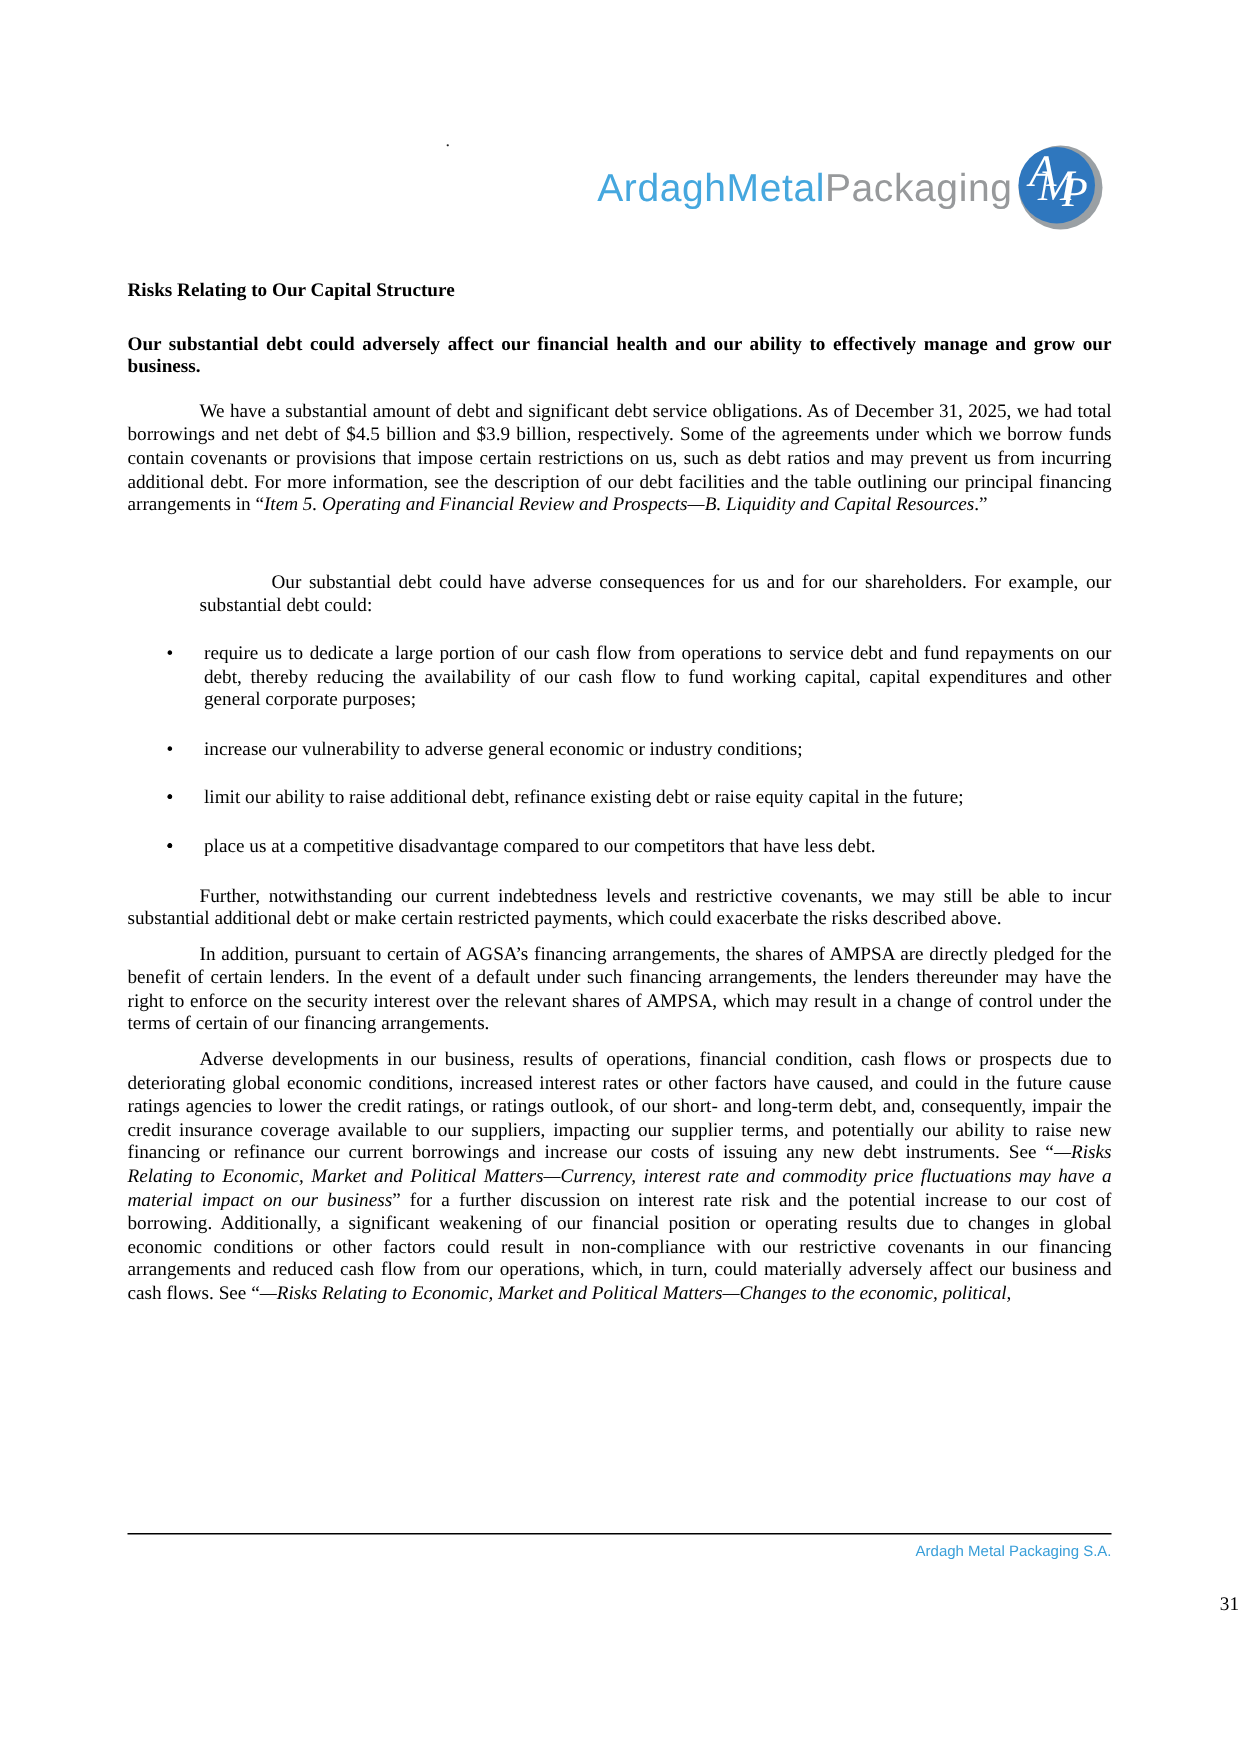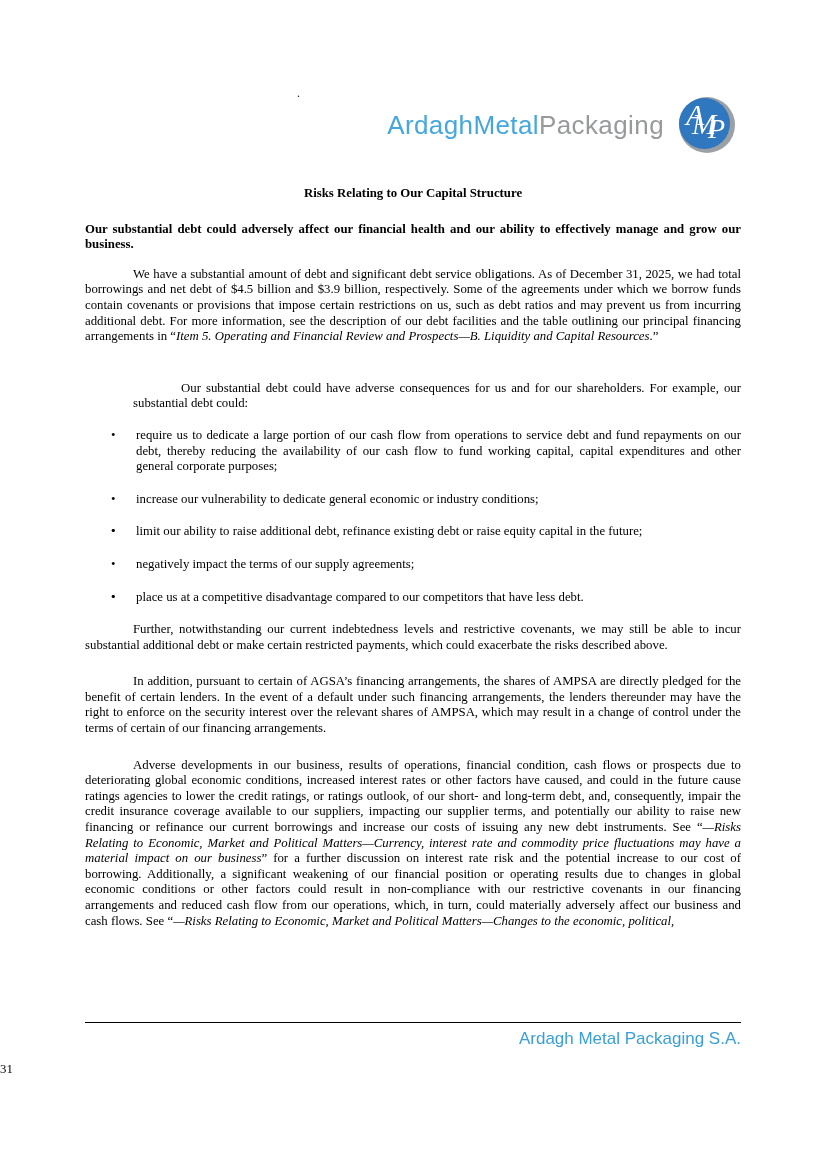--- a/index.html
+++ b/index.html
@@ -19,21 +19,21 @@
     font-size: 12px;
     color: #222;
   }
   
   .logo {
     position: absolute;
     top: 97px;
     right: 91px;
     display: flex;
     align-items: center;
-    gap: 15px;
+    gap: 4px;
   }
   .logo-text {
     font-family: "Liberation Sans", sans-serif;
     font-size: 26px;
     font-weight: 300;
     letter-spacing: 0.4px;
     white-space: nowrap;
   }
   .logo-blue  { color: #45a7de; }
   .logo-gray  { color: #97999b; }
@@ -71,21 +71,20 @@
     left: 85px;
     right: 85px;
     top: 0;
     font-size: 12.8px;
     line-height: 15.6px;
   }
   .section-heading {
     margin: 186px 0 0 0;
     font-size: 12.8px;
     font-weight: bold;
-    text-align: center;
   }
   .sub-heading {
     margin: 20px 0 0 0;
     font-size: 12.8px;
     font-weight: bold;
     text-align: justify;
   }
   .par {
     margin: 14px 0 0 0;
     text-align: justify;
@@ -102,44 +101,44 @@
     padding-left: 51px;
     margin-bottom: 17px;
     text-align: justify;
   }
   .bullet-marker {
     position: absolute;
     left: 26px;
     top: 0;
   }
   .par.after-list { margin-top: 2px; }
-  .par.std { margin-top: 21px; }
+  .par.std { margin-top: 8px; }
 
   
   .footer-rule {
     position: absolute;
     left: 85px;
     right: 85px;
     top: 1022px;
     border-top: 1.5px solid #000000;
   }
   .footer-company {
     position: absolute;
     right: 85px;
     top: 1029px;
     font-family: "Liberation Sans", sans-serif;
-    font-size: 17px;
+    font-size: 10px;
     color: #3a9fd9;
   }
   .page-number {
     position: absolute;
     left: 0;
     right: 0;
     top: 1062px;
-    text-align: left;
+    text-align: right;
     font-size: 12.8px;
   }
 </style>
 </head>
 <body>
 
 <div class="page">
 
   <span class="stray-dot">.</span>
 
@@ -158,24 +157,24 @@
     <h1 class="section-heading">Risks Relating to Our Capital Structure</h1>
 
     <h2 class="sub-heading">Our substantial debt could adversely affect our financial health and our ability to effectively manage and grow our business.</h2>
 
     <p class="par"><span>We have a substantial amount of debt and significant debt service obligations. As of December 31, 2025, we had total borrowings and net debt of $4.5 billion and $3.9 billion, respectively. Some of the agreements under which we borrow funds contain covenants or provisions that impose certain restrictions on us, such as debt ratios and may prevent us from incurring additional debt. For more information, see the description of our debt facilities and the table outlining our principal financing arrangements in “</span><i>Item 5. Operating and Financial Review and Prospects—B. Liquidity and Capital Resources</i><span>.”</span></p>
 
     <p class="par gap-large">Our substantial debt could have adverse consequences for us and for our shareholders. For example, our substantial debt could:</p>
 
     <ul class="bullet-list">
       <li class="bullet-item"><span class="bullet-marker">•</span><span>require us to dedicate a large portion of our cash flow from operations to service debt and fund repayments on our debt, thereby reducing the availability of our cash flow to fund working capital, capital expenditures and other general corporate purposes;</span></li>
-      <li class="bullet-item"><span class="bullet-marker">•</span><span>increase our vulnerability to dedicate general economic or industry conditions;</span></li>
+      <li class="bullet-item"><span class="bullet-marker">•</span><span>increase our vulnerability to adverse general economic or industry conditions;</span></li>
       <li class="bullet-item"><span class="bullet-marker">•</span></li>
       <li class="bullet-item"><span class="bullet-marker">•</span><span>limit our ability to raise additional debt, refinance existing debt or raise equity capital in the future;</span></li>
-      <li class="bullet-item"><span class="bullet-marker">•</span><span>negatively impact the terms of our supply agreements;</span></li>
+      <li class="bullet-item"><span class="bullet-marker">•</span></li>
       <li class="bullet-item"><span class="bullet-marker">•</span></li>
       <li class="bullet-item"><span class="bullet-marker">•</span><span>place us at a competitive disadvantage compared to our competitors that have less debt.</span></li>
     </ul>
 
     <p class="par after-list">Further, notwithstanding our current indebtedness levels and restrictive covenants, we may still be able to incur substantial additional debt or make certain restricted payments, which could exacerbate the risks described above.</p>
 
     <p class="par std">In addition, pursuant to certain of AGSA’s financing arrangements, the shares of AMPSA are directly pledged for the benefit of certain lenders. In the event of a default under such financing arrangements, the lenders thereunder may have the right to enforce on the security interest over the relevant shares of AMPSA, which may result in a change of control under the terms of certain of our financing arrangements.</p>
 
     <p class="par std"><span>Adverse developments in our business, results of operations, financial condition, cash flows or prospects due to deteriorating global economic conditions, increased interest rates or other factors have caused, and could in the future cause ratings agencies to lower the credit ratings, or ratings outlook, of our short- and long-term debt, and, consequently, impair the credit insurance coverage available to our suppliers, impacting our supplier terms, and potentially our ability to raise new financing or refinance our current borrowings and increase our costs of issuing any new debt instruments. See “</span><i>—Risks Relating to Economic, Market and Political Matters—Currency, interest rate and commodity price fluctuations may have a material impact on our business</i><span>” for a further discussion on interest rate risk and the potential increase to our cost of borrowing. Additionally, a significant weakening of our financial position or operating results due to changes in global economic conditions or other factors could result in non-compliance with our restrictive covenants in our financing arrangements and reduced cash flow from our operations, which, in turn, could materially adversely affect our business and cash flows. See “</span><i>—Risks Relating to Economic, Market and Political Matters—Changes to the economic, political,</i></p>
 

